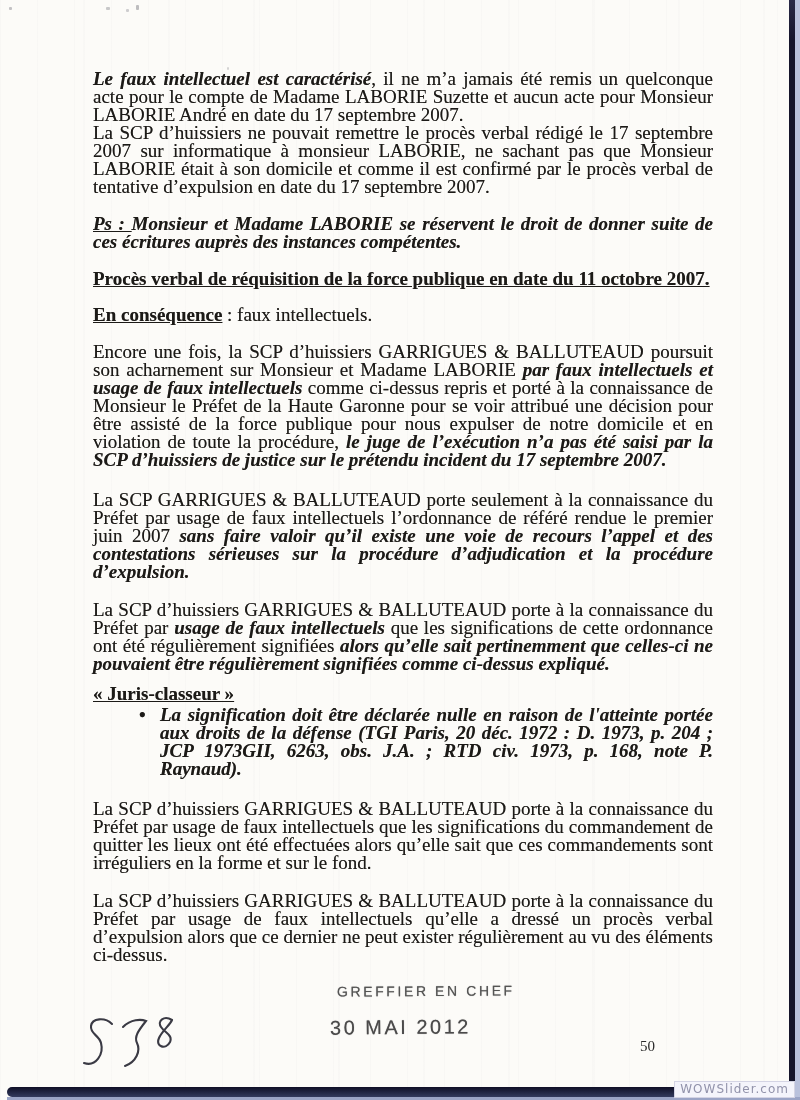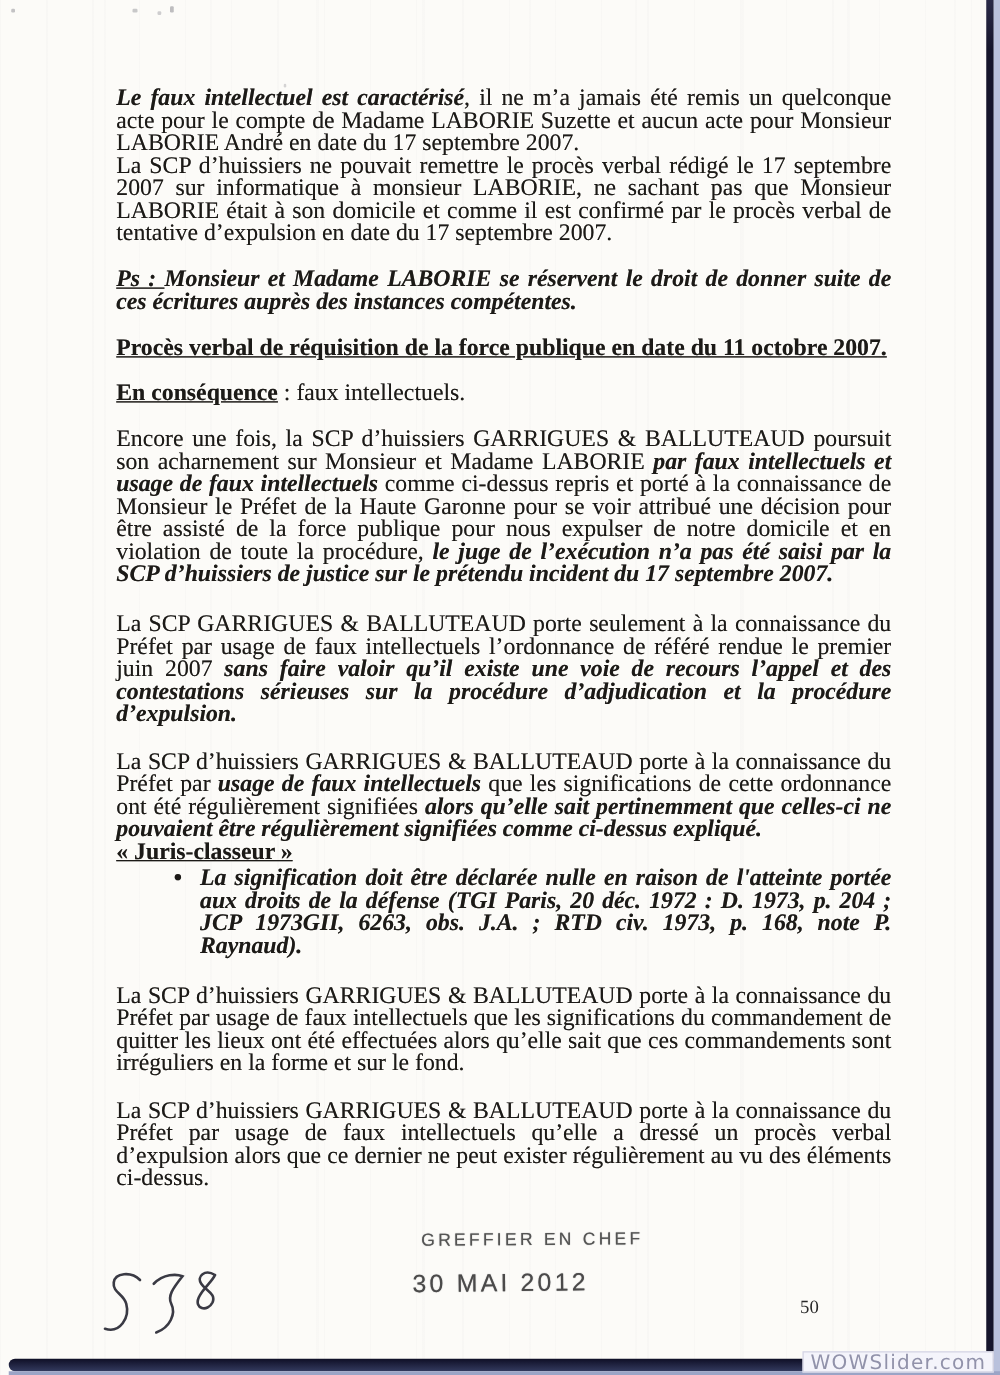--- a/index.html
+++ b/index.html
@@ -51,21 +51,21 @@
   #stamp-title{left:337px;top:983px;font-size:14px;letter-spacing:2.6px;transform:rotate(-.4deg);}
   #stamp-date{left:330px;top:1016px;font-size:20px;letter-spacing:2.5px;color:#3c3c3c;transform:rotate(-.6deg);}
   #stamp-service{left:336px;top:1102px;font-size:16.5px;letter-spacing:2.2px;transform:rotate(-.3deg);}
 
   
   #page-number{position:absolute;left:640px;top:1038px;font-size:15px;color:#2a2a2a;}
   #handwritten{position:absolute;left:80px;top:1012px;}
   #watermark{
     position:absolute;right:5px;bottom:2px;height:15px;line-height:15px;
     background:#f4f4fb;border:1px solid #d4d4e4;color:#9192aa;
-    font-family:"DejaVu Sans", sans-serif;font-size:16px;letter-spacing:1px;
+    font-family:"DejaVu Sans", sans-serif;font-size:12px;letter-spacing:1px;
     padding:0 5px;cursor:pointer;
   }
 </style>
 </head>
 <body>
 
 <div id="page-surface">
 
   <div class="speck" style="left:9px;top:7px;width:3px;height:3px;opacity:.5;"></div>
   <div class="speck" style="left:106px;top:7px;width:4px;height:3px;opacity:.45;"></div>
@@ -75,21 +75,21 @@
 
   <div id="doc-text">
       <p class="para body" style="margin-top: 0px;"><span class="r-bi">Le faux intellectuel est caractérisé</span><span class="r-n">, il ne m’a jamais été remis un quelconque acte pour le compte de Madame LABORIE Suzette et aucun acte pour Monsieur LABORIE André en date du 17 septembre 2007.</span></p>
       <p class="para body" style="margin-top: 0px; font-family: Liberation Serif, serif;"><span class="r-n">La SCP d’huissiers ne pouvait remettre le procès verbal rédigé le 17 septembre 2007 sur informatique  à monsieur LABORIE,  ne sachant pas que Monsieur LABORIE était à son domicile et comme il est confirmé par le procès verbal de tentative d’expulsion en date du 17 septembre 2007.</span></p>
       <p class="para body" style="margin-top: 19px;"><span class="r-biu">Ps : </span><span class="r-bi">Monsieur et Madame LABORIE se réservent le droit de donner suite de ces écritures auprès des instances compétentes.</span></p>
       <p class="para heading" style="margin-top: 19px;"><span class="r-bu">Procès verbal de réquisition de la force publique en date du 11 octobre 2007.</span></p>
       <p class="para body" style="margin-top: 18px;"><span class="r-bu">En conséquence</span><span class="r-n"> : faux intellectuels.</span></p>
       <p class="para body" style="margin-top: 19px;"><span class="r-n">Encore une fois, la SCP d’huissiers GARRIGUES &amp; BALLUTEAUD poursuit son acharnement sur Monsieur et Madame LABORIE </span><span class="r-bi">par faux intellectuels et usage de faux intellectuels</span><span class="r-n"> comme ci-dessus repris et porté à la connaissance de Monsieur le Préfet de la Haute Garonne pour se voir attribué une décision pour être assisté de la force publique pour nous expulser de notre domicile et en violation de toute la procédure, </span><span class="r-bi">le juge de l’exécution n’a pas été saisi par la SCP d’huissiers de justice sur le prétendu incident du 17 septembre 2007.</span></p>
       <p class="para body" style="margin-top: 22px;"><span class="r-n">La SCP GARRIGUES &amp; BALLUTEAUD porte seulement à la connaissance du Préfet par usage de faux intellectuels l’ordonnance de référé rendue le premier juin 2007 </span><span class="r-bi">sans faire valoir qu’il existe une voie de recours l’appel et des contestations sérieuses sur la procédure d’adjudication et la procédure d’expulsion.</span></p>
       <p class="para body" style="margin-top: 20px;"><span class="r-n">La SCP d’huissiers GARRIGUES &amp; BALLUTEAUD porte à la connaissance du Préfet par </span><span class="r-bi">usage de faux intellectuels</span><span class="r-n"> que les significations de cette ordonnance ont été régulièrement signifiées </span><span class="r-bi">alors qu’elle sait pertinemment que celles-ci ne pouvaient être régulièrement signifiées comme ci-dessus expliqué.</span></p>
-      <p class="para body" style="margin-top: 0px;"><span class="r-bu">« Juris-classeur »</span></p>
+      <p class="para body" style="margin-top: 12px;"><span class="r-bu">« Juris-classeur »</span></p>
       <p class="para bullet" style="margin-top: 3px;"><span class="bullet-marker">•</span><span class="r-bi">La signification doit être déclarée nulle en raison de l'atteinte portée aux droits de la défense  (TGI  Paris, 20 déc. 1972 : D. 1973, p. 204 ; JCP 1973GII, 6263, obs. J.A. ; RTD civ. 1973, p. 168, note P. Raynaud).</span></p>
       <p class="para body" style="margin-top: 22px;"><span class="r-n">La SCP d’huissiers GARRIGUES &amp; BALLUTEAUD porte à la connaissance du Préfet par usage de faux intellectuels que les significations du commandement de quitter les lieux ont été effectuées alors qu’elle sait que ces commandements sont irréguliers en la forme et sur le fond.</span></p>
       <p class="para body" style="margin-top: 20px;"><span class="r-n">La SCP d’huissiers GARRIGUES &amp; BALLUTEAUD porte à la connaissance du Préfet par usage de faux intellectuels qu’elle a dressé un procès verbal d’expulsion alors que ce dernier ne peut exister régulièrement au vu des éléments ci-dessus.</span></p>
     </div>
 
   <div class="stamp" id="stamp-title">GREFFIER EN CHEF</div>
   <div class="stamp" id="stamp-date">30 MAI 2012</div>
   <div class="stamp" id="stamp-service">SERVICE CIVIL</div>
 
   <svg id="handwritten" width="104" height="72" viewBox="0 0 104 72" aria-label="538">

